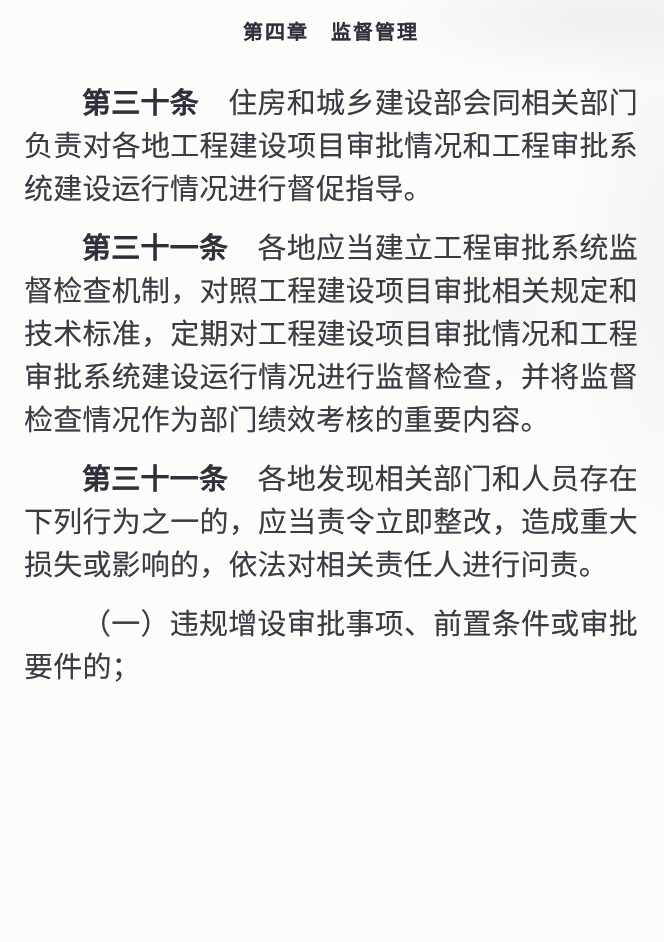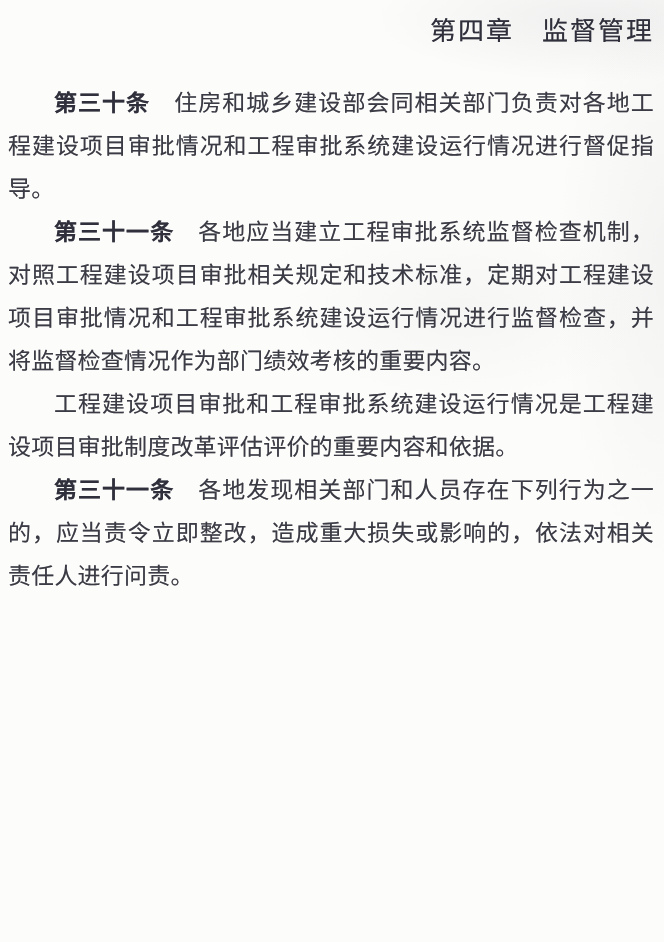--- a/index.html
+++ b/index.html
@@ -17,32 +17,32 @@
     font-family: "Liberation Serif", "DejaVu Serif", serif;
     background:
       radial-gradient(ellipse 320px 90px at 90% 2%, rgba(125,125,130,0.10), transparent 70%),
       radial-gradient(ellipse 160px 420px at 101% 28%, rgba(125,125,130,0.07), transparent 72%),
       radial-gradient(ellipse 240px 120px at 70% 33%, rgba(125,125,130,0.05), transparent 75%),
       var(--paper, #fcfcfb);
     color: var(--ink, #3b3b45);
   }
   .chapter-title {
     margin: 0 0 32px 0;
-    text-align: right;
-    font-size: 26px;
+    text-align: center;
+    font-size: 20px;
     line-height: 36px;
-    font-weight: 400;
+    font-weight: 700;
     letter-spacing: 2px;
     color: var(--ink-bold, #30303c);
     
     text-shadow: 0 0 0.6px rgba(48,48,60,0.55);
   }
   .para {
-    margin: 0;
-    font-size: 23px;
+    margin: 16px;
+    font-size: 29px;
     line-height: 43px;
     text-indent: 2em;
     text-align: justify;
     text-justify: inter-ideograph;
     letter-spacing: 0.2px;
     text-shadow: 0 0 0.5px rgba(59,59,69,0.45);
   }
   .article-number {
     font-weight: 700;
     color: var(--ink-bold, #30303c);
@@ -53,20 +53,20 @@
 <body>
 
 <div class="page">
   <h1 class="chapter-title">第四章　监督管理</h1>
 
   <p class="para"><span class="article-number">第三十条</span><span>　住房和城乡建设部会同相关部门负责对各地工程建设项目审批情况和工程审批系统建设运行情况进行督促指导。</span></p>
 
   <p class="para"><span class="article-number">第三十一条</span><span>　各地应当建立工程审批系统监督检查机制，对照工程建设项目审批相关规定和技术标准，定期对工程建设项目审批情况和工程审批系统建设运行情况进行监督检查，并将监督检查情况作为部门绩效考核的重要内容。</span></p>
 
 
-  <p class="para"><span class="article-number"></span><span>工程建设项目审批和工程审批系统建设运行情况是工程建设项目审批制度改革评估评价的重要内容和依据。</span></p>
 
   <p class="para"><span class="article-number">第三十一条</span><span>　各地发现相关部门和人员存在下列行为之一的，应当责令立即整改，造成重大损失或影响的，依法对相关责任人进行问责。</span></p>
 
+  <p class="para"><span class="article-number"></span><span>（一）违规增设审批事项、前置条件或审批要件的；</span></p>
 
 
 
 </div>
 
 </body></html>

